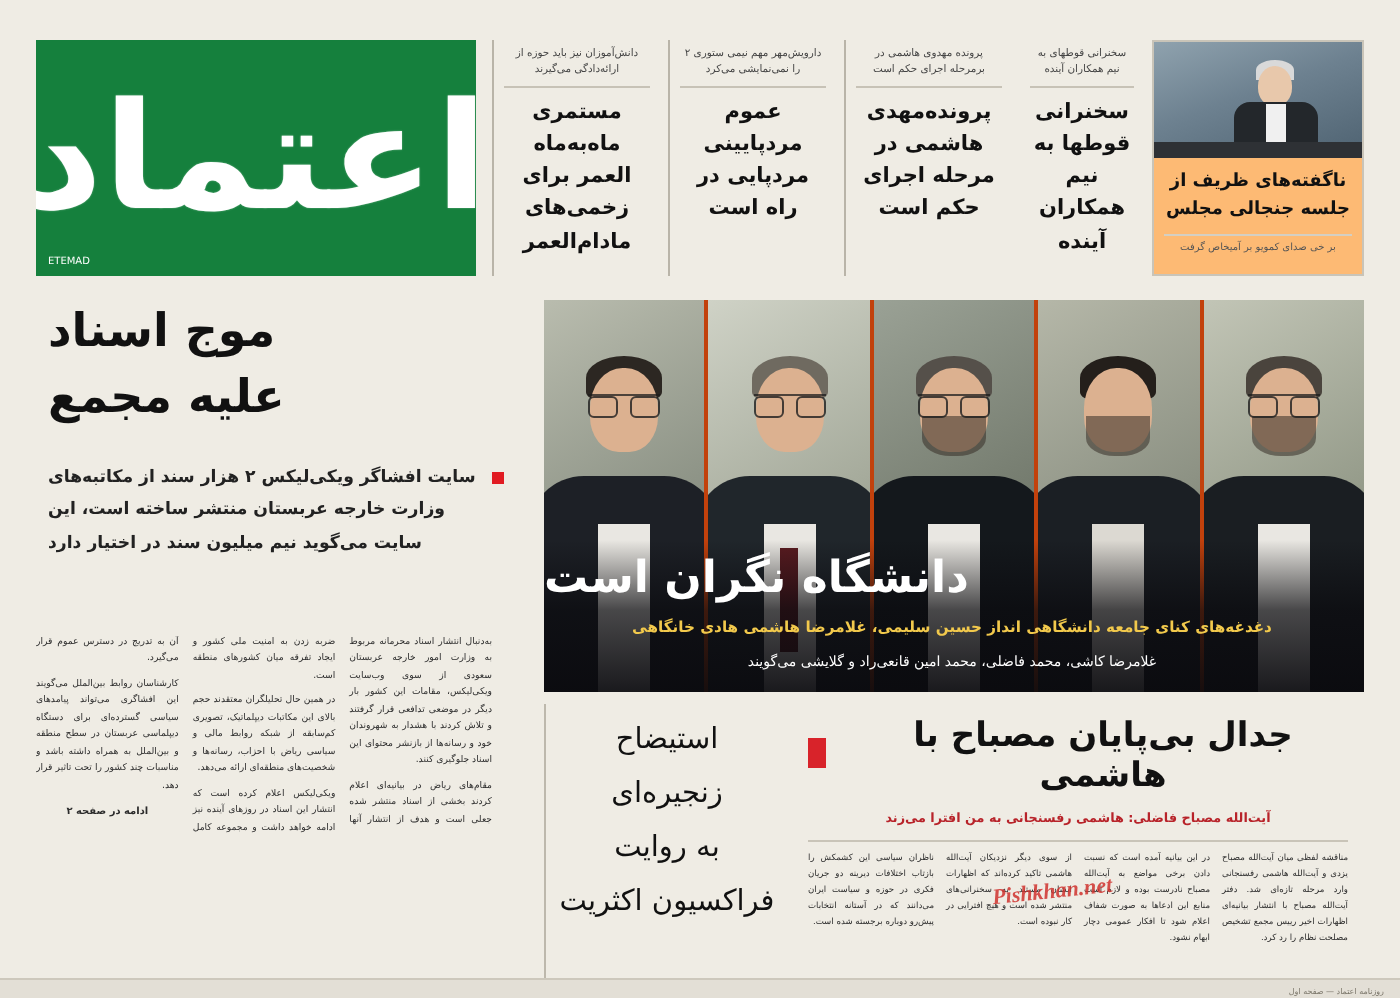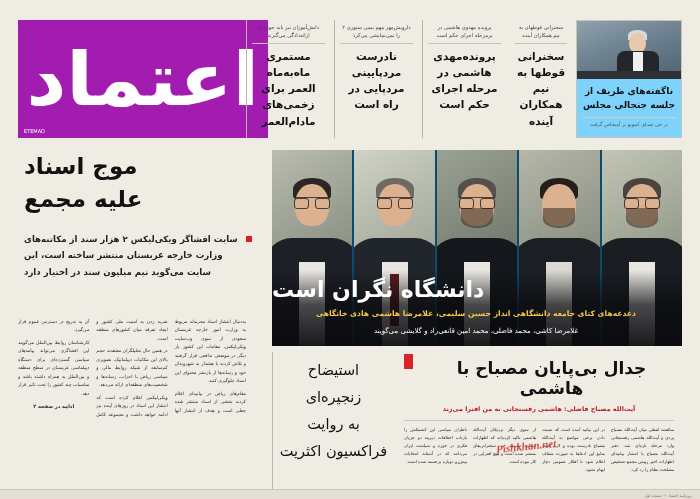--- a/index.html
+++ b/index.html
@@ -17,23 +17,23 @@
     background: #efece4;
     overflow: hidden;
     box-sizing: border-box;
   }
 
   
   .masthead {
     position: absolute;
     left: 18px;
     top: 20px;
-    width: 250px;
+    width: 220px;
     height: 118px;
-    background: #a21caf;
+    background: #15803d;
     display: flex;
     align-items: center;
     justify-content: center;
     overflow: hidden;
   }
   .masthead .logo-text {
     color: #ffffff;
     font-size: 74px;
     font-weight: bold;
     letter-spacing: -2px;
@@ -83,21 +83,21 @@
   .topstrip.s3 { left: 422px; width: 84px; }
   .topstrip.s4 { left: 510px; width: 62px; border-left: none; }
 
   
   .toprightbox {
     position: absolute;
     left: 576px;
     top: 20px;
     width: 106px;
     height: 118px;
-    background: #7dd3fc;
+    background: #fdba74;
     border: 1px solid #c9c4b8;
     box-sizing: border-box;
     overflow: hidden;
   }
   .trb-photo {
     position: relative;
     width: 100%;
     height: 58px;
     background: linear-gradient(160deg,#8fa2ae 0%, #6d8190 45%, #4e6271 100%);
     overflow: hidden;
@@ -225,21 +225,21 @@
 
   
   .photogrid {
     position: absolute;
     left: 272px;
     top: 150px;
     width: 410px;
     height: 196px;
     display: flex;
     gap: 2px;
-    background: #0c4a6e;
+    background: #c2410c;
     overflow: hidden;
   }
   .pcell {
     position: relative;
     flex: 1 1 0;
     overflow: hidden;
     background: #8a8f86;
   }
   .pcell .bg {
     position: absolute;
@@ -401,21 +401,21 @@
   .bm2 .head {
     text-align: center;
     font-size: 17px;
     font-weight: bold;
     color: #111;
     margin-top: 4px;
     letter-spacing: -0.3px;
   }
   .bm2 .headline-row {
     display: flex;
-    align-items: flex-start;
+    align-items: center;
     justify-content: center;
     gap: 16px;
   }
   .redmark {
     width: 9px;
     height: 15px;
     background: #d8232a;
     flex: 0 0 auto;
   }
   .bm2 .sub {
@@ -482,21 +482,21 @@
     <div class="logo-text">اعتماد</div>
     <div class="logo-sub">ETEMAD</div>
   </div>
 
   <div class="topstrip s1">
     <div class="kicker">دانش‌آموزان نیز باید حوزه از ارائه‌دادگی می‌گیرند</div>
     <div class="head">مستمری ماه‌به‌ماه العمر برای زخمی‌های مادام‌العمر</div>
   </div>
   <div class="topstrip s2">
     <div class="kicker">دارویش‌مهر مهم نیمی ستوری ۲ را نمی‌نمایشی می‌کرد</div>
-    <div class="head">نادرست مردپایینی مردپایی در راه است</div>
+    <div class="head">عموم مردپایینی مردپایی در راه است</div>
   </div>
   <div class="topstrip s4">
     <div class="kicker">سخنرانی قوطهای به نیم همکاران آینده</div>
     <div class="head">سخنرانی قوطها به نیم همکاران آینده</div>
   </div>
   <div class="topstrip s3">
     <div class="kicker">پرونده مهدوی هاشمی در برمرحله اجرای حکم است</div>
     <div class="head">پرونده‌مهدی هاشمی در مرحله اجرای حکم است</div>
   </div>
 

